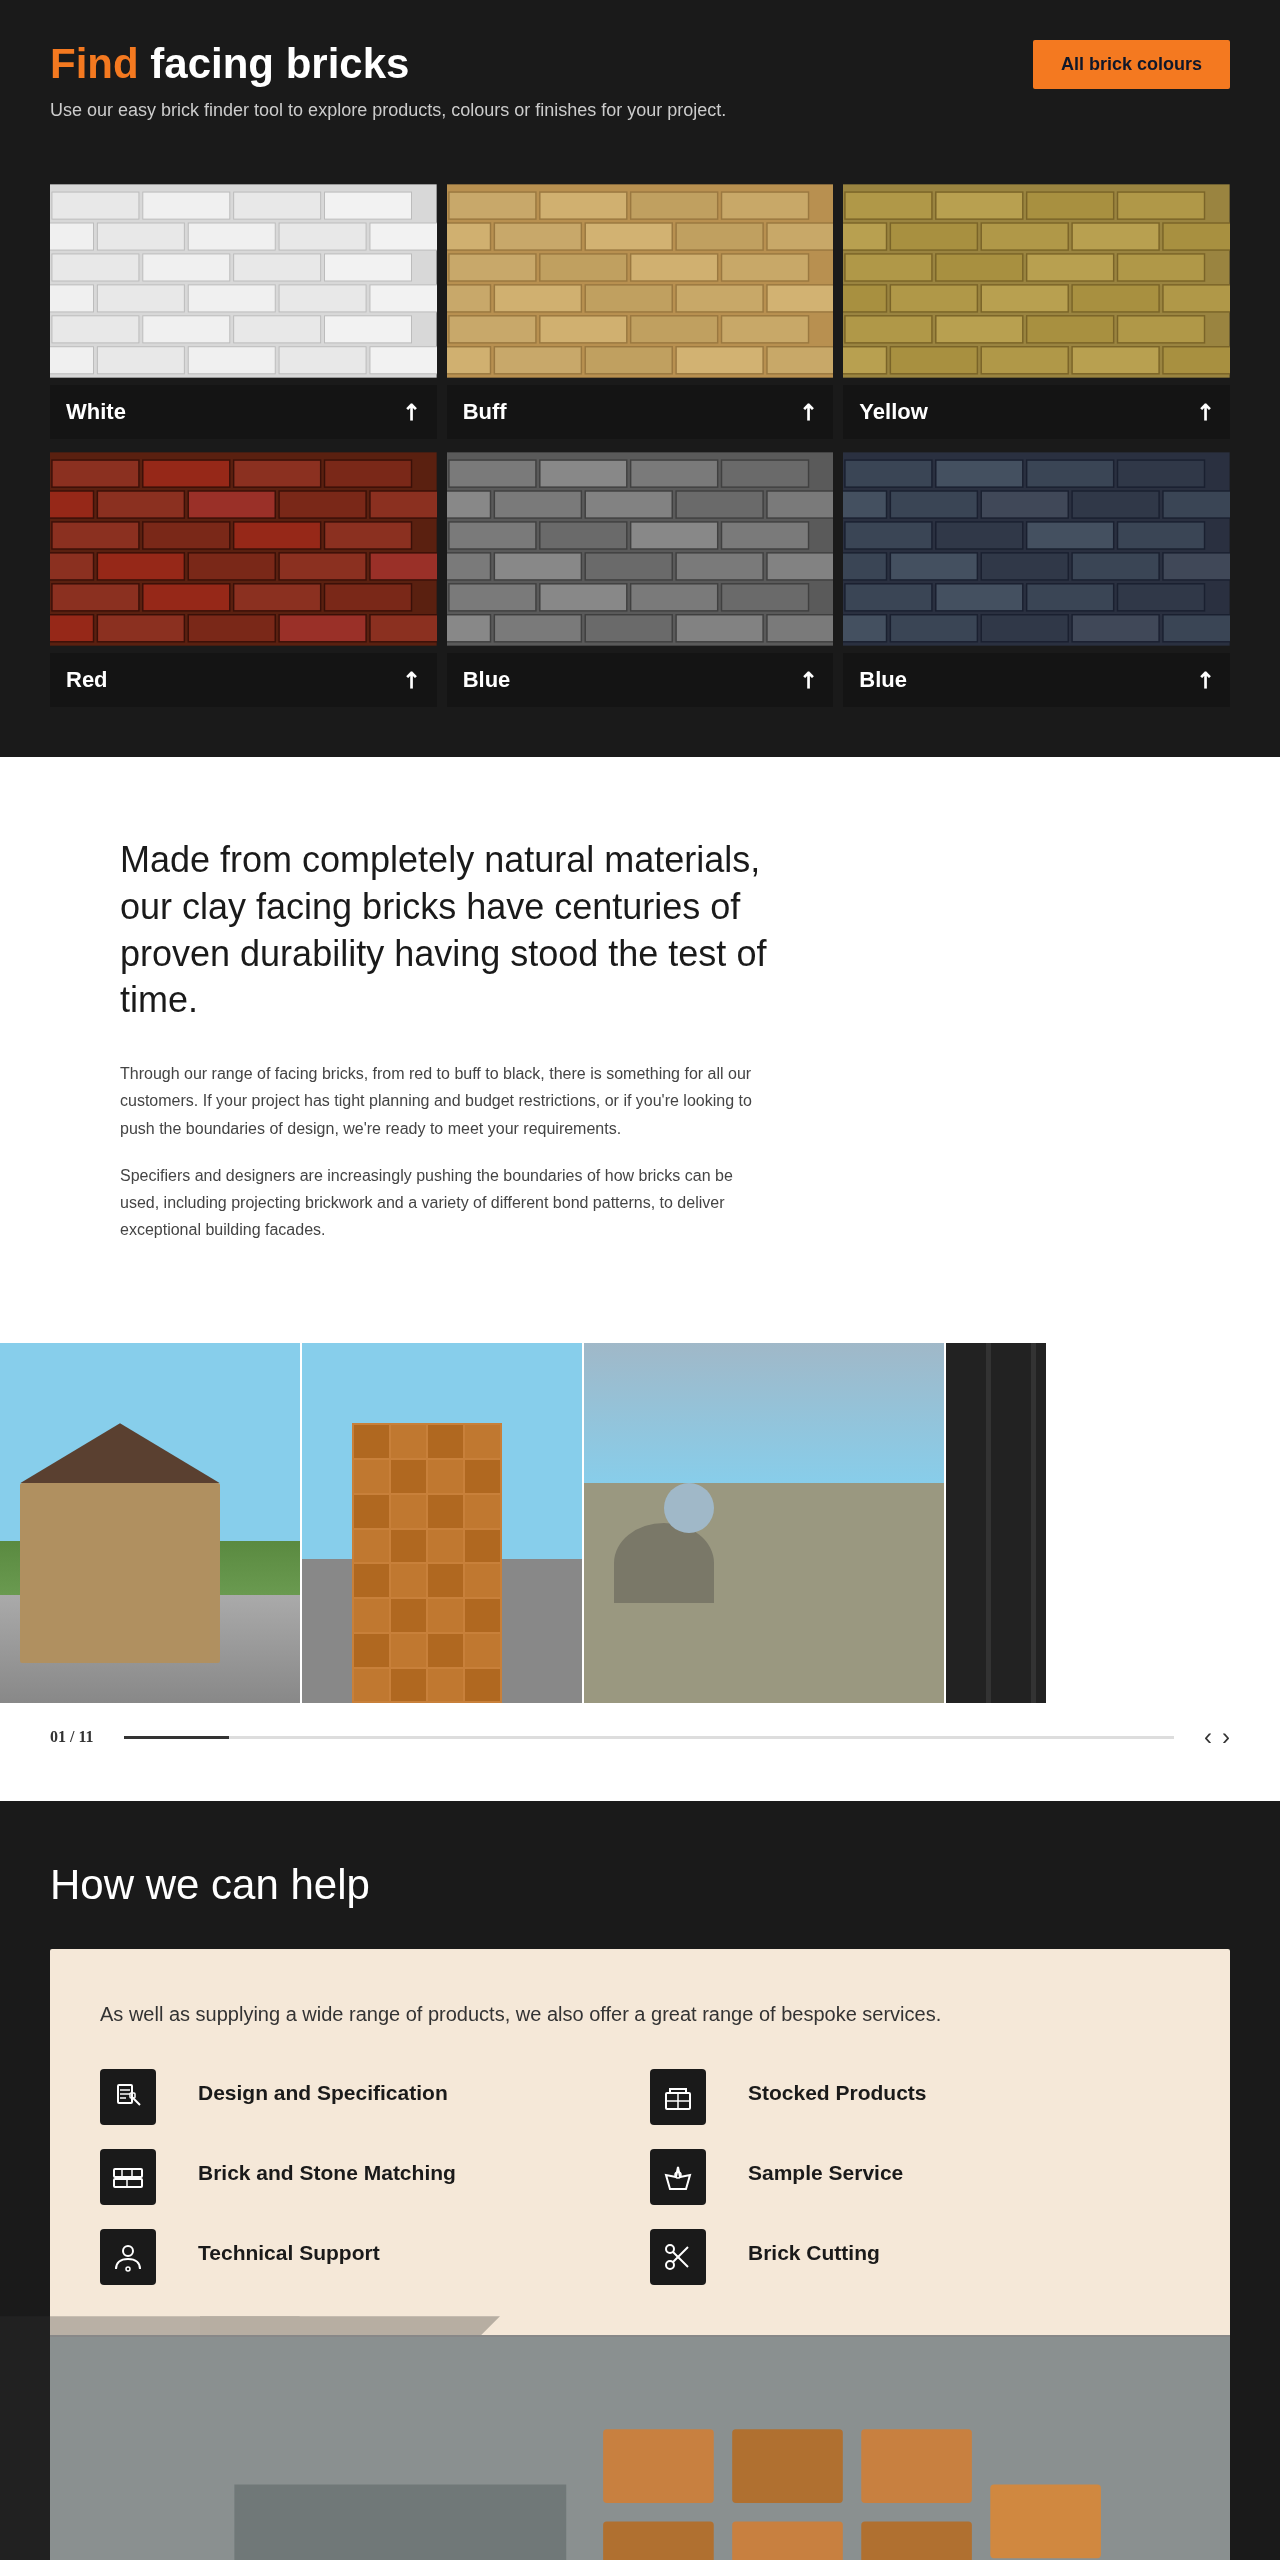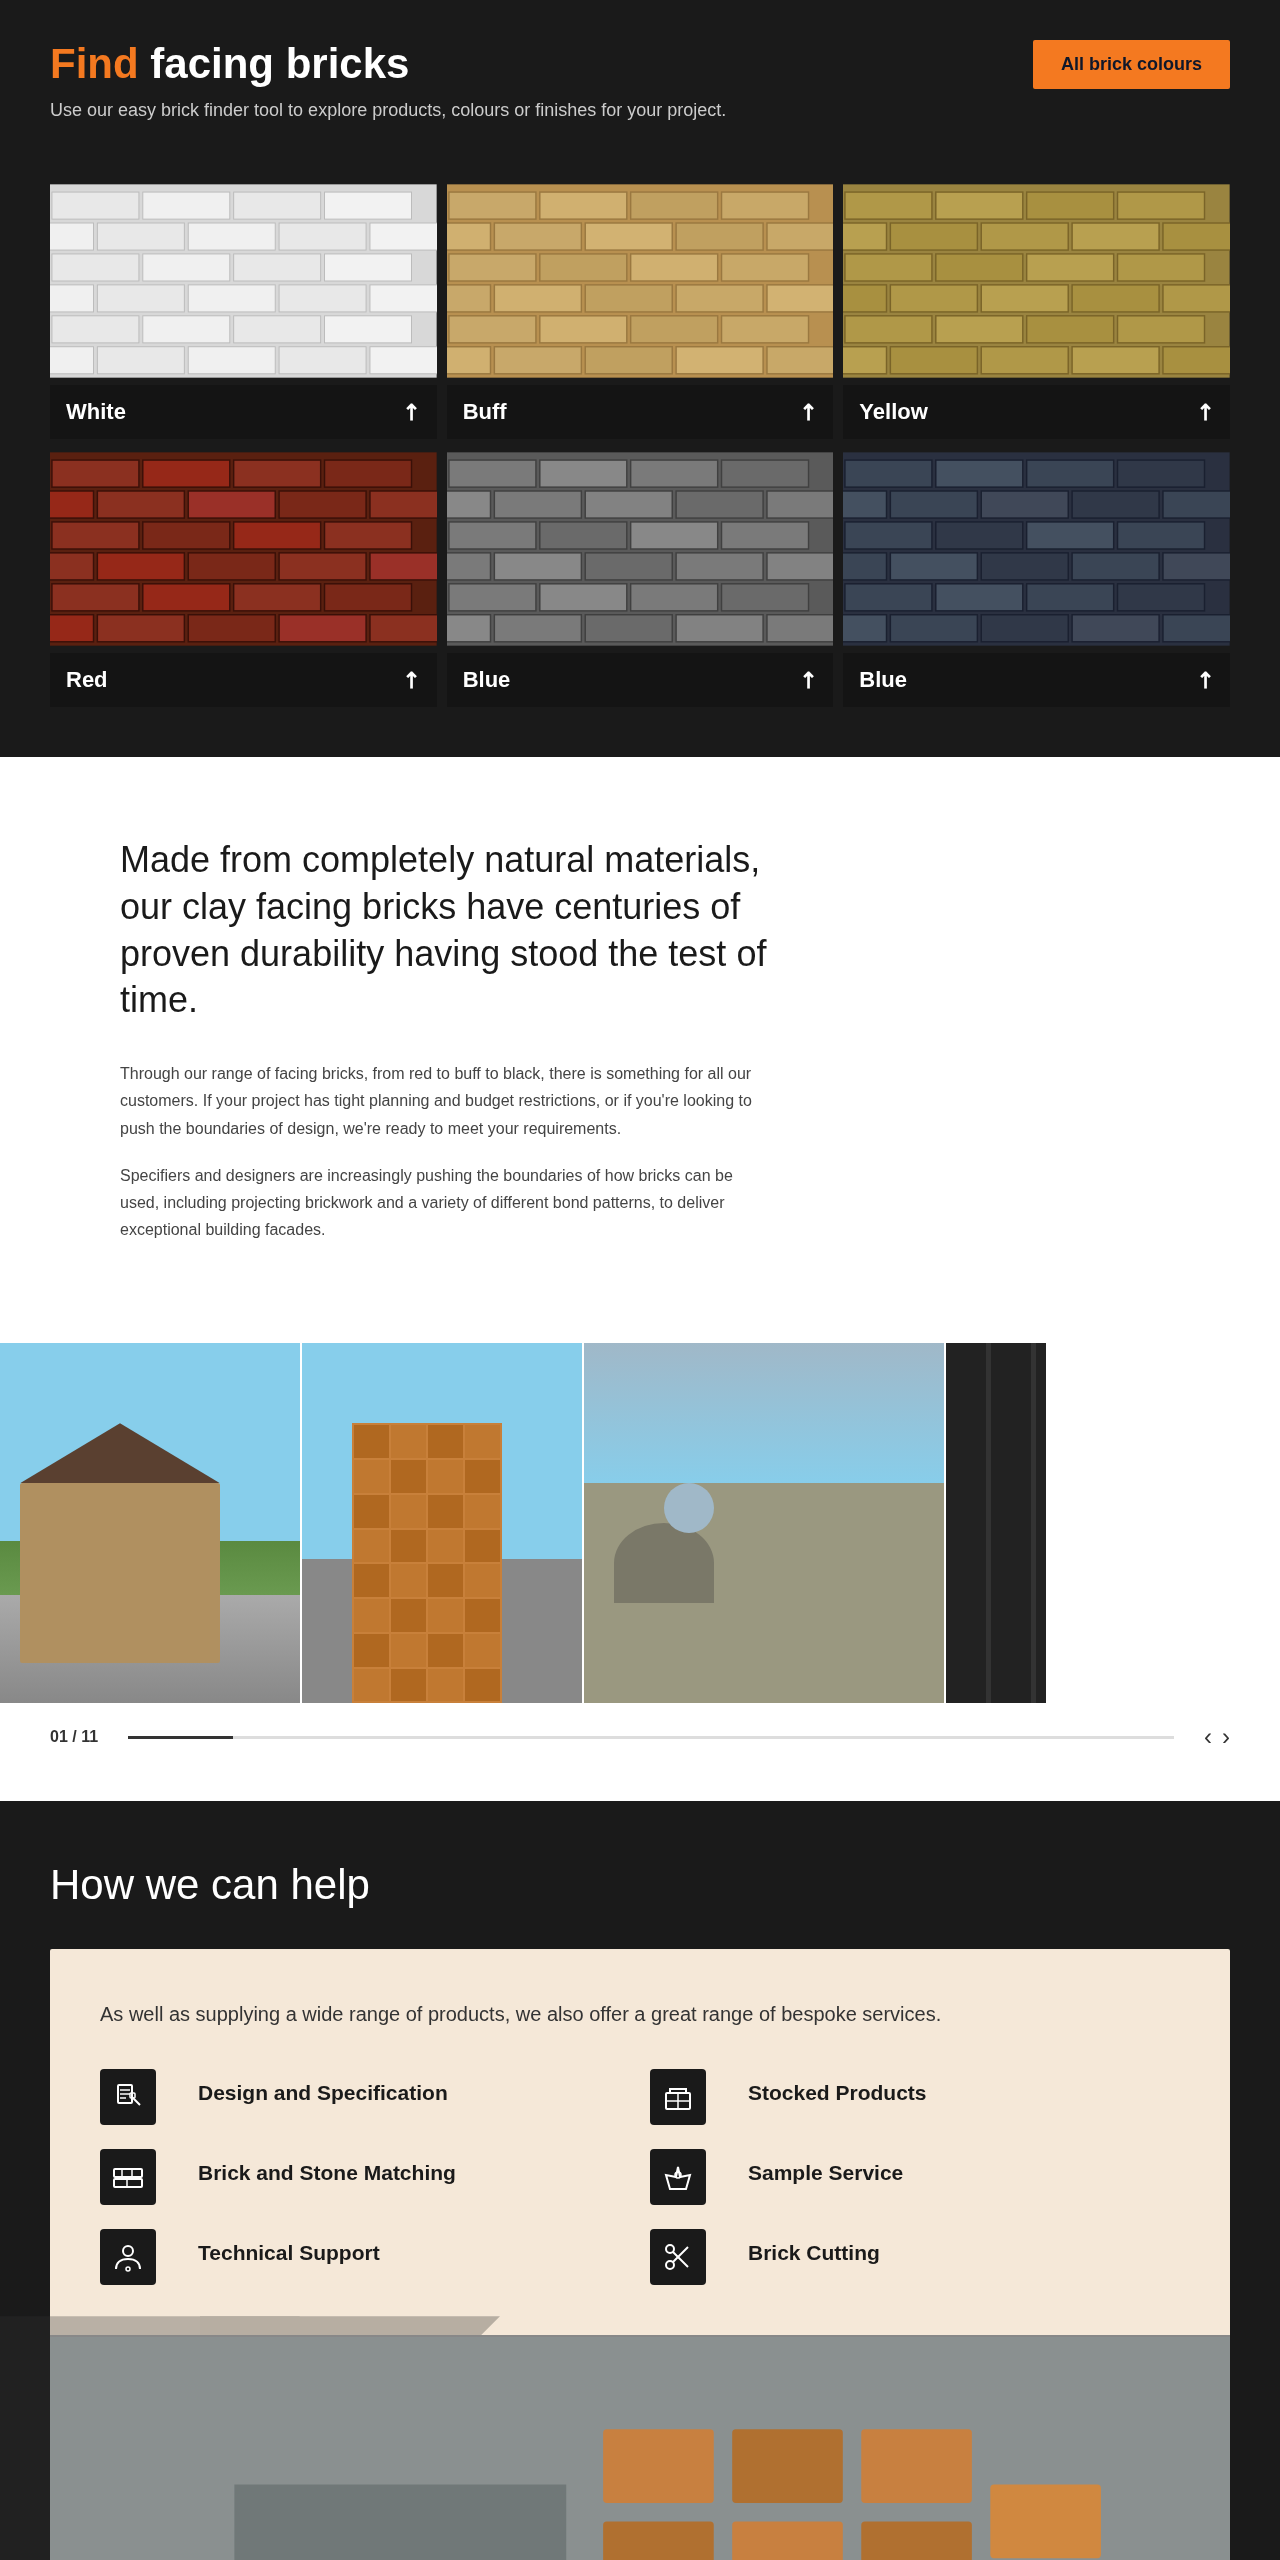--- a/index.html
+++ b/index.html
@@ -109,20 +109,21 @@
     .carousel-control {
       display: flex;
       align-items: center;
       padding: 20px 50px;
       gap: 20px;
     }
     .carousel-counter {
       font-size: 16px;
       color: #333;
       font-weight: 600;
+      font-family: Liberation Serif, serif;
     }
     .carousel-progress {
       flex: 1;
       height: 3px;
       background: #ddd;
       position: relative;
       margin: 0 10px;
     }
     .carousel-progress-bar {
       height: 100%;

